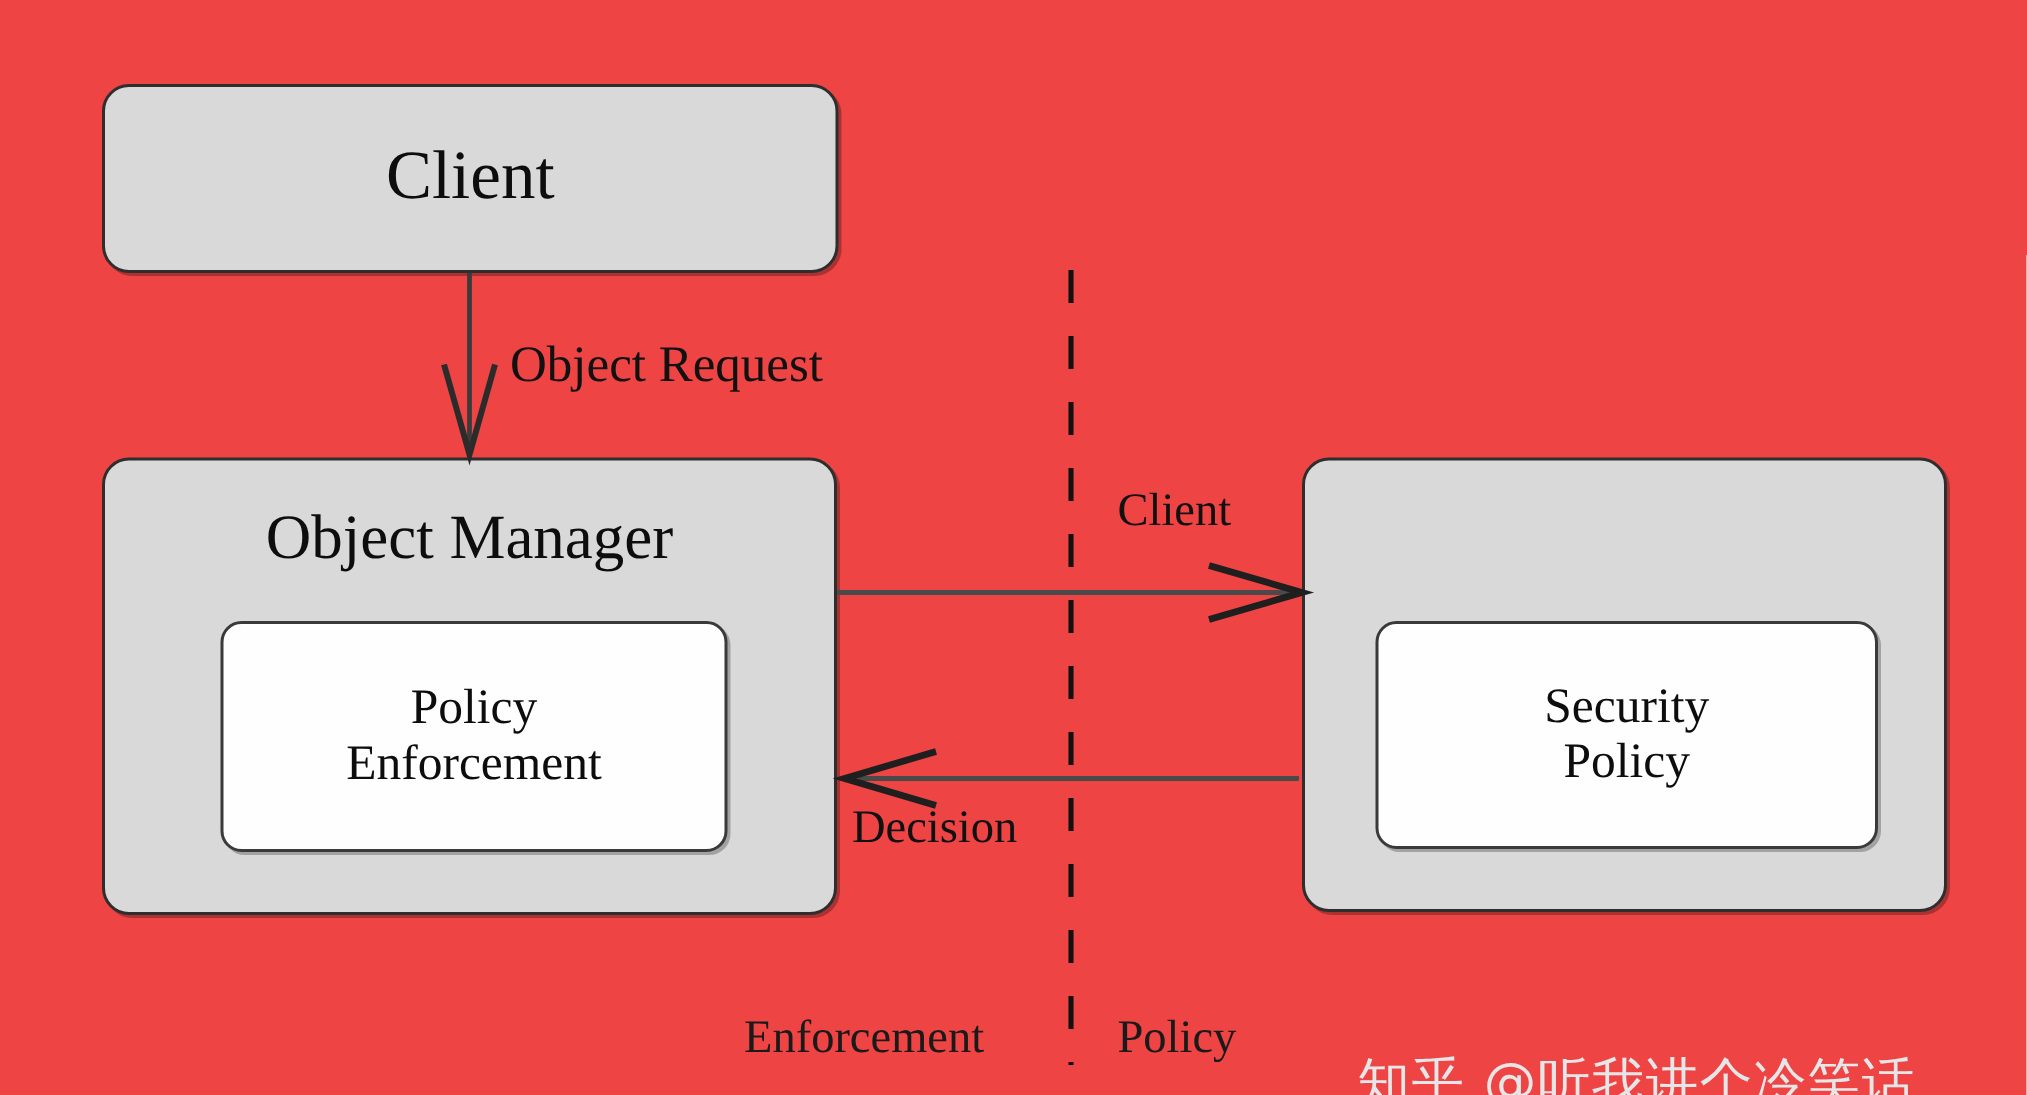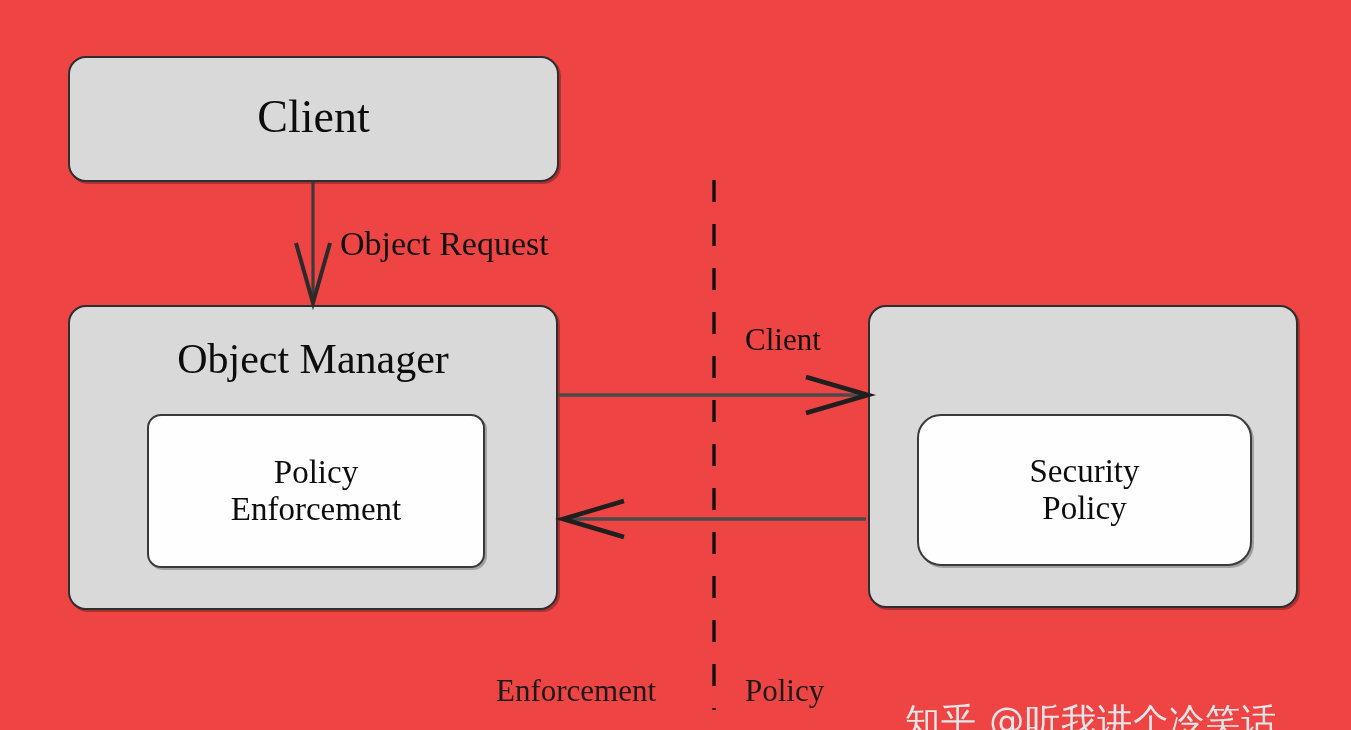--- a/index.html
+++ b/index.html
@@ -89,21 +89,21 @@
 
   <div class="node" style="left:68px; top:305px; width:490px; height:305px;">
     <div class="node-title" style="top:28px; font-size:42px;">Object Manager</div>
     <div class="inner-box" style="left:77px; top:107px; width:338px; height:154px;">
       <div class="inner-label" style="font-size:33px;">Policy
 Enforcement</div>
     </div>
   </div>
 
   <div class="node" style="left:868px; top:305px; width:430px; height:303px;">
-    <div class="inner-box" style="left:47px; top:107px; width:335px; height:152px;border-radius:24px;">
+    <div class="inner-box" style="left:47px; top:107px; width:335px; height:152px;">
       <div class="inner-label" style="font-size:33px;">Security
 Policy</div>
     </div>
   </div>
 
   <svg class="overlay" viewBox="0 0 1351 730">
 
     <g>
       <line x1="313" y1="182" x2="313" y2="296" stroke="#3b3b3b" stroke-width="3.2"></line>
       <path d="M 296 243 L 313 303 L 330 243" fill="none" stroke="#2b2b2b" stroke-width="4" stroke-linejoin="miter" stroke-linecap="butt"></path>
@@ -119,20 +119,21 @@
       <path d="M 624 501 L 563 519 L 624 537" fill="none" stroke="#1f1f1f" stroke-width="4.5" stroke-linejoin="miter" stroke-linecap="butt"></path>
     </g>
 
     <line x1="714" y1="180" x2="714" y2="710" stroke="#111111" stroke-width="3.4" stroke-dasharray="22 22" stroke-linecap="butt"></line>
   </svg>
 
   <div class="edge-label" style="left:340px; top:225px; font-size:34px;">Object Request</div>
 
   <div class="edge-label" style="left:745px; top:322px; font-size:31px;">Client</div>
 
+  <div class="edge-label" style="left:568px; top:533px; font-size:31px;">Decision</div>
 
   <div class="zone-label" style="left:496px; top:673px; font-size:31px;">Enforcement</div>
 
   <div class="zone-label" style="left:745px; top:673px; font-size:31px;">Policy</div>
 
   <div class="watermark" style="left:905px; top:698px; font-size:35px;">知乎 @听我讲个冷笑话</div>
 
 </div>
 
 </body></html>

